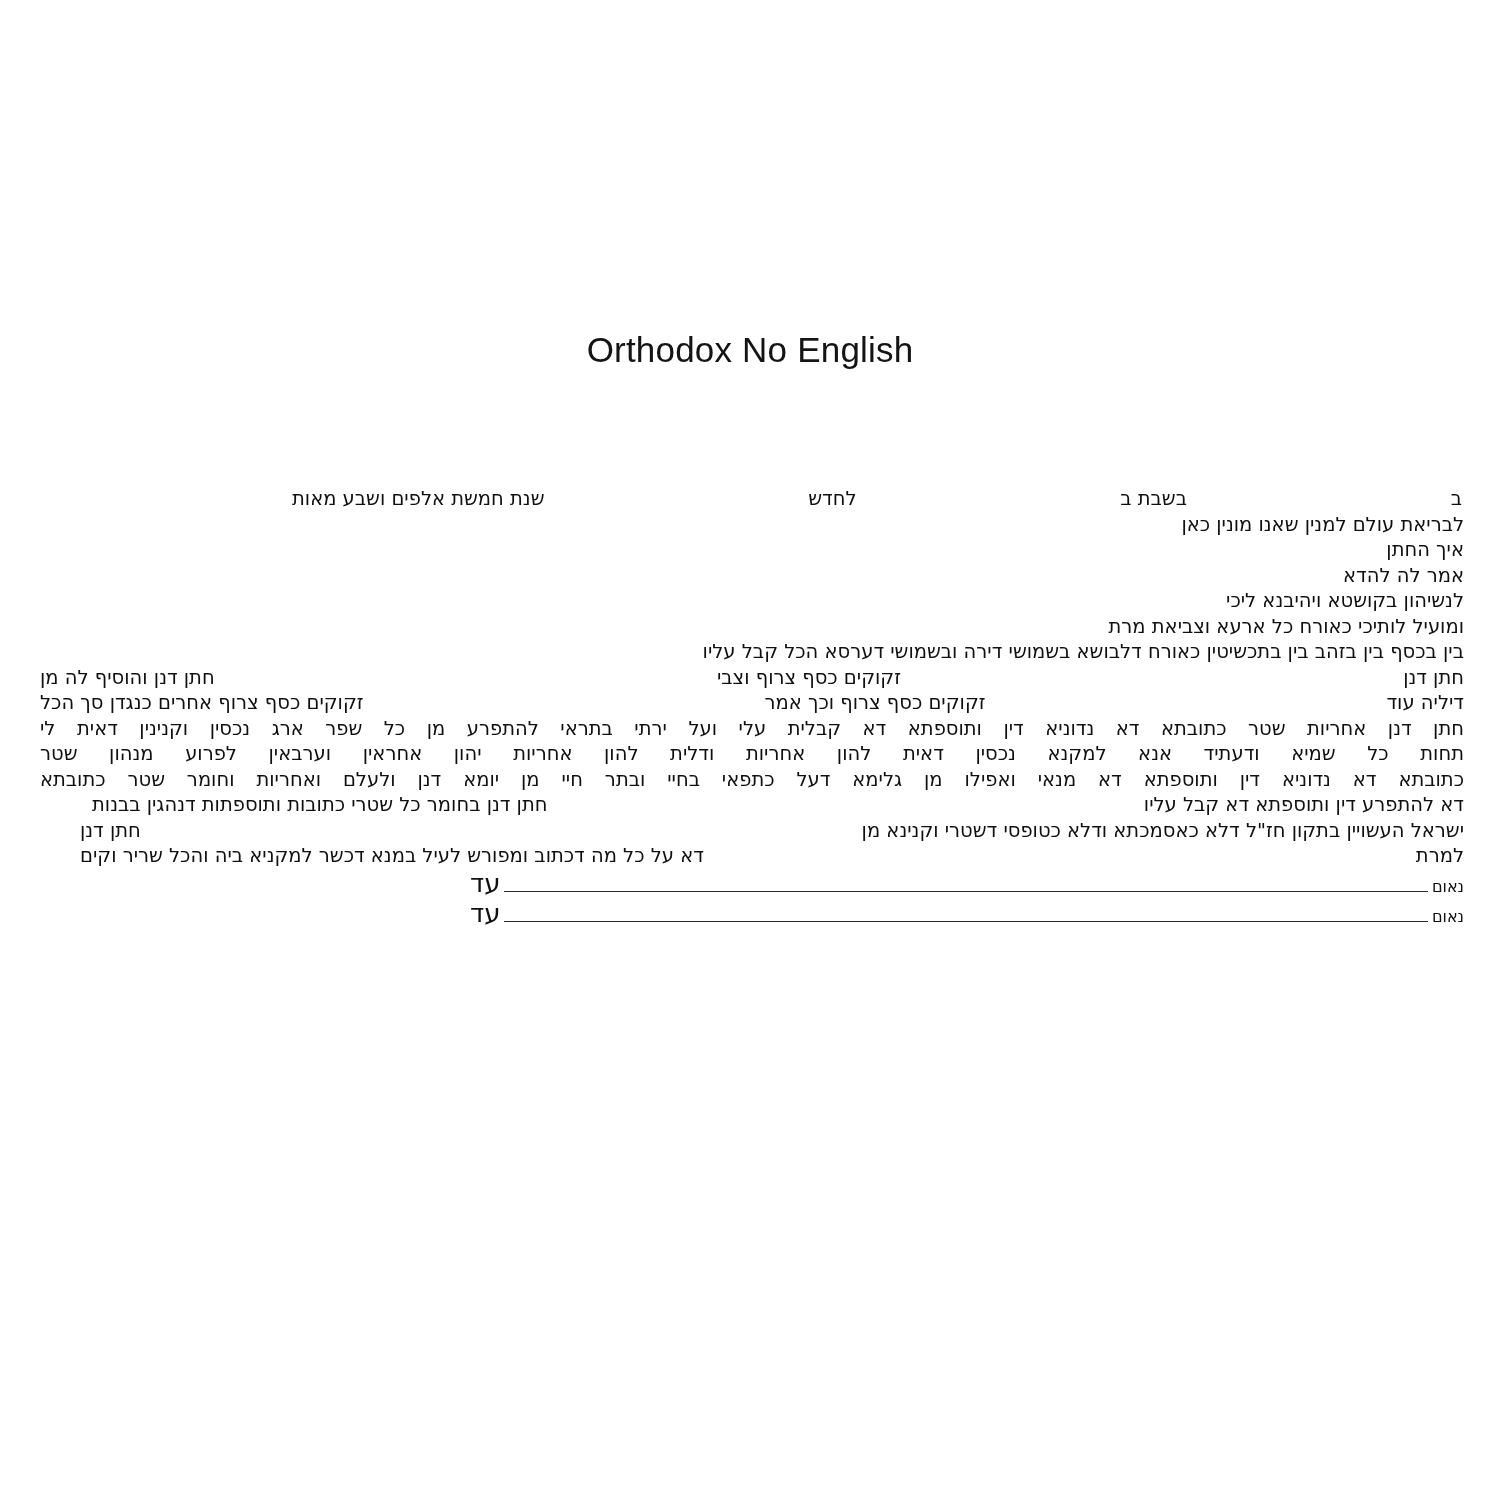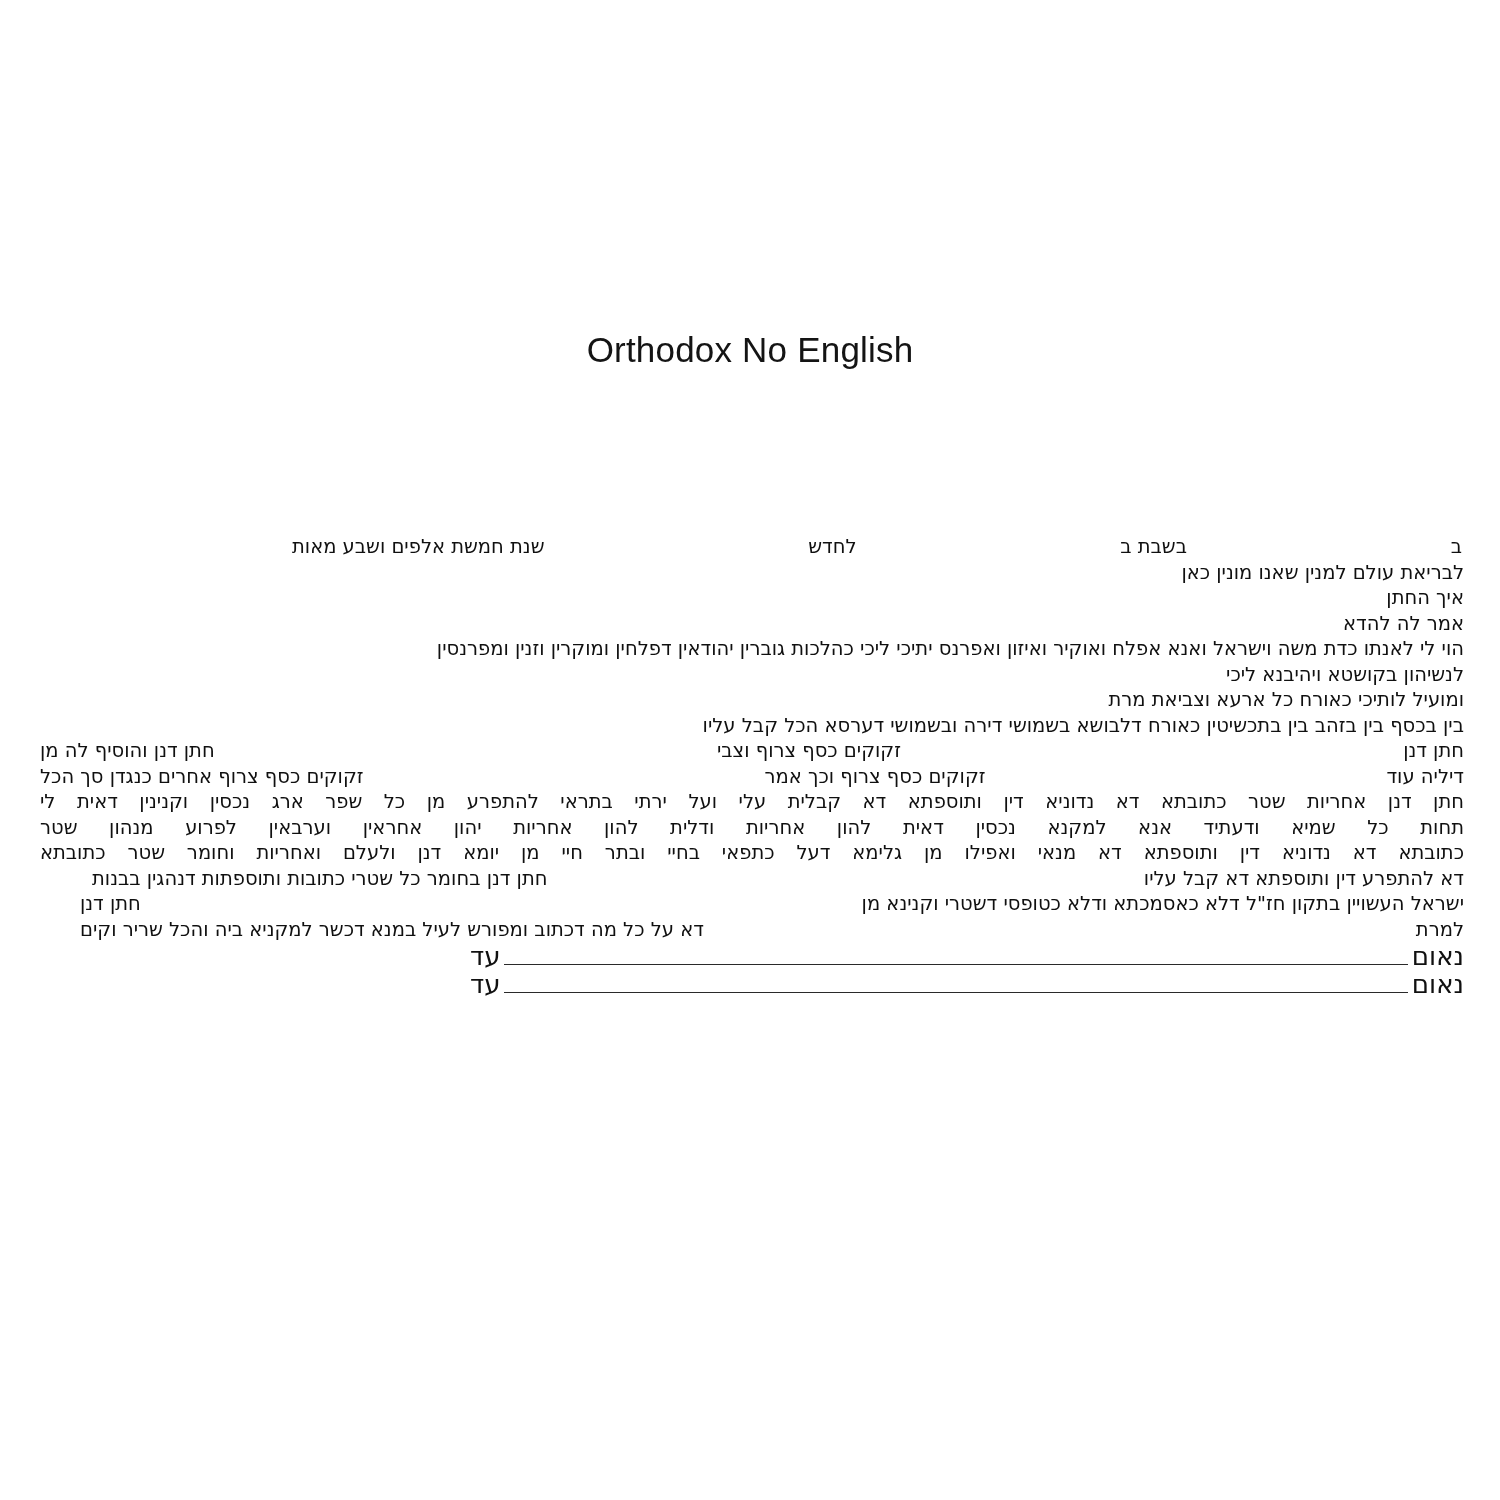--- a/index.html
+++ b/index.html
@@ -55,21 +55,20 @@
     flex-direction: row;
     justify-content: space-between;
     align-items: baseline;
     width: 100%;
     padding-left: 2px;
     padding-right: 2px;
     box-sizing: border-box;
   }
   .row-top .seg {
     white-space: nowrap;
-    margin-top: 48px;
   }
   .row-top .seg-a { margin-right: 0; }
   .row-top .seg-b { margin-right: 0; }
   .row-top .seg-c { margin-left: 250px; }
 
   .line {
     width: 100%;
     white-space: nowrap;
   }
   .line.right { }
@@ -108,21 +107,21 @@
   .witness-row {
     display: flex;
     flex-direction: row;
     align-items: baseline;
     width: 100%;
     margin-top: 2px;
   }
   .witness-label {
     white-space: nowrap;
     font-family: "DejaVu Sans", sans-serif;
-    font-size: 26px;
+    font-size: 16px;
   }
   .witness-rule {
     flex: 1 1 auto;
     border-bottom: 1px solid #2a2a2a;
     height: 0;
     margin: 0 4px 5px 4px;
   }
   .witness-ed {
     white-space: nowrap;
     font-family: "DejaVu Sans", sans-serif;
@@ -143,21 +142,20 @@
     <div class="row-top">
       <span class="seg seg-a">ב</span>
       <span class="seg seg-b">בשבת ב</span>
       <span class="seg seg-b">לחדש</span>
       <span class="seg seg-c">שנת חמשת אלפים ושבע מאות</span>
     </div>
 
     <div class="line right">לבריאת עולם למנין שאנו מונין כאן</div>
     <div class="line right">איך החתן</div>
     <div class="line right">אמר לה להדא</div>
-    <div class="line right">הוי לי לאנתו כדת משה וישראל ואנא אפלח ואוקיר ואיזון ואפרנס יתיכי ליכי כהלכות גוברין יהודאין דפלחין ומוקרין וזנין ומפרנסין</div>
     <div class="line right">לנשיהון בקושטא ויהיבנא ליכי</div>
 
     <div class="split pad-e">
       <span class="right-part">ומועיל לותיכי כאורח כל ארעא וצביאת מרת</span>
     </div>
 
     <div class="line right">בין בכסף בין בזהב בין בתכשיטין כאורח דלבושא בשמושי דירה ובשמושי דערסא הכל קבל עליו</div>
 
     <div class="three">
       <span>חתן דנן</span>

